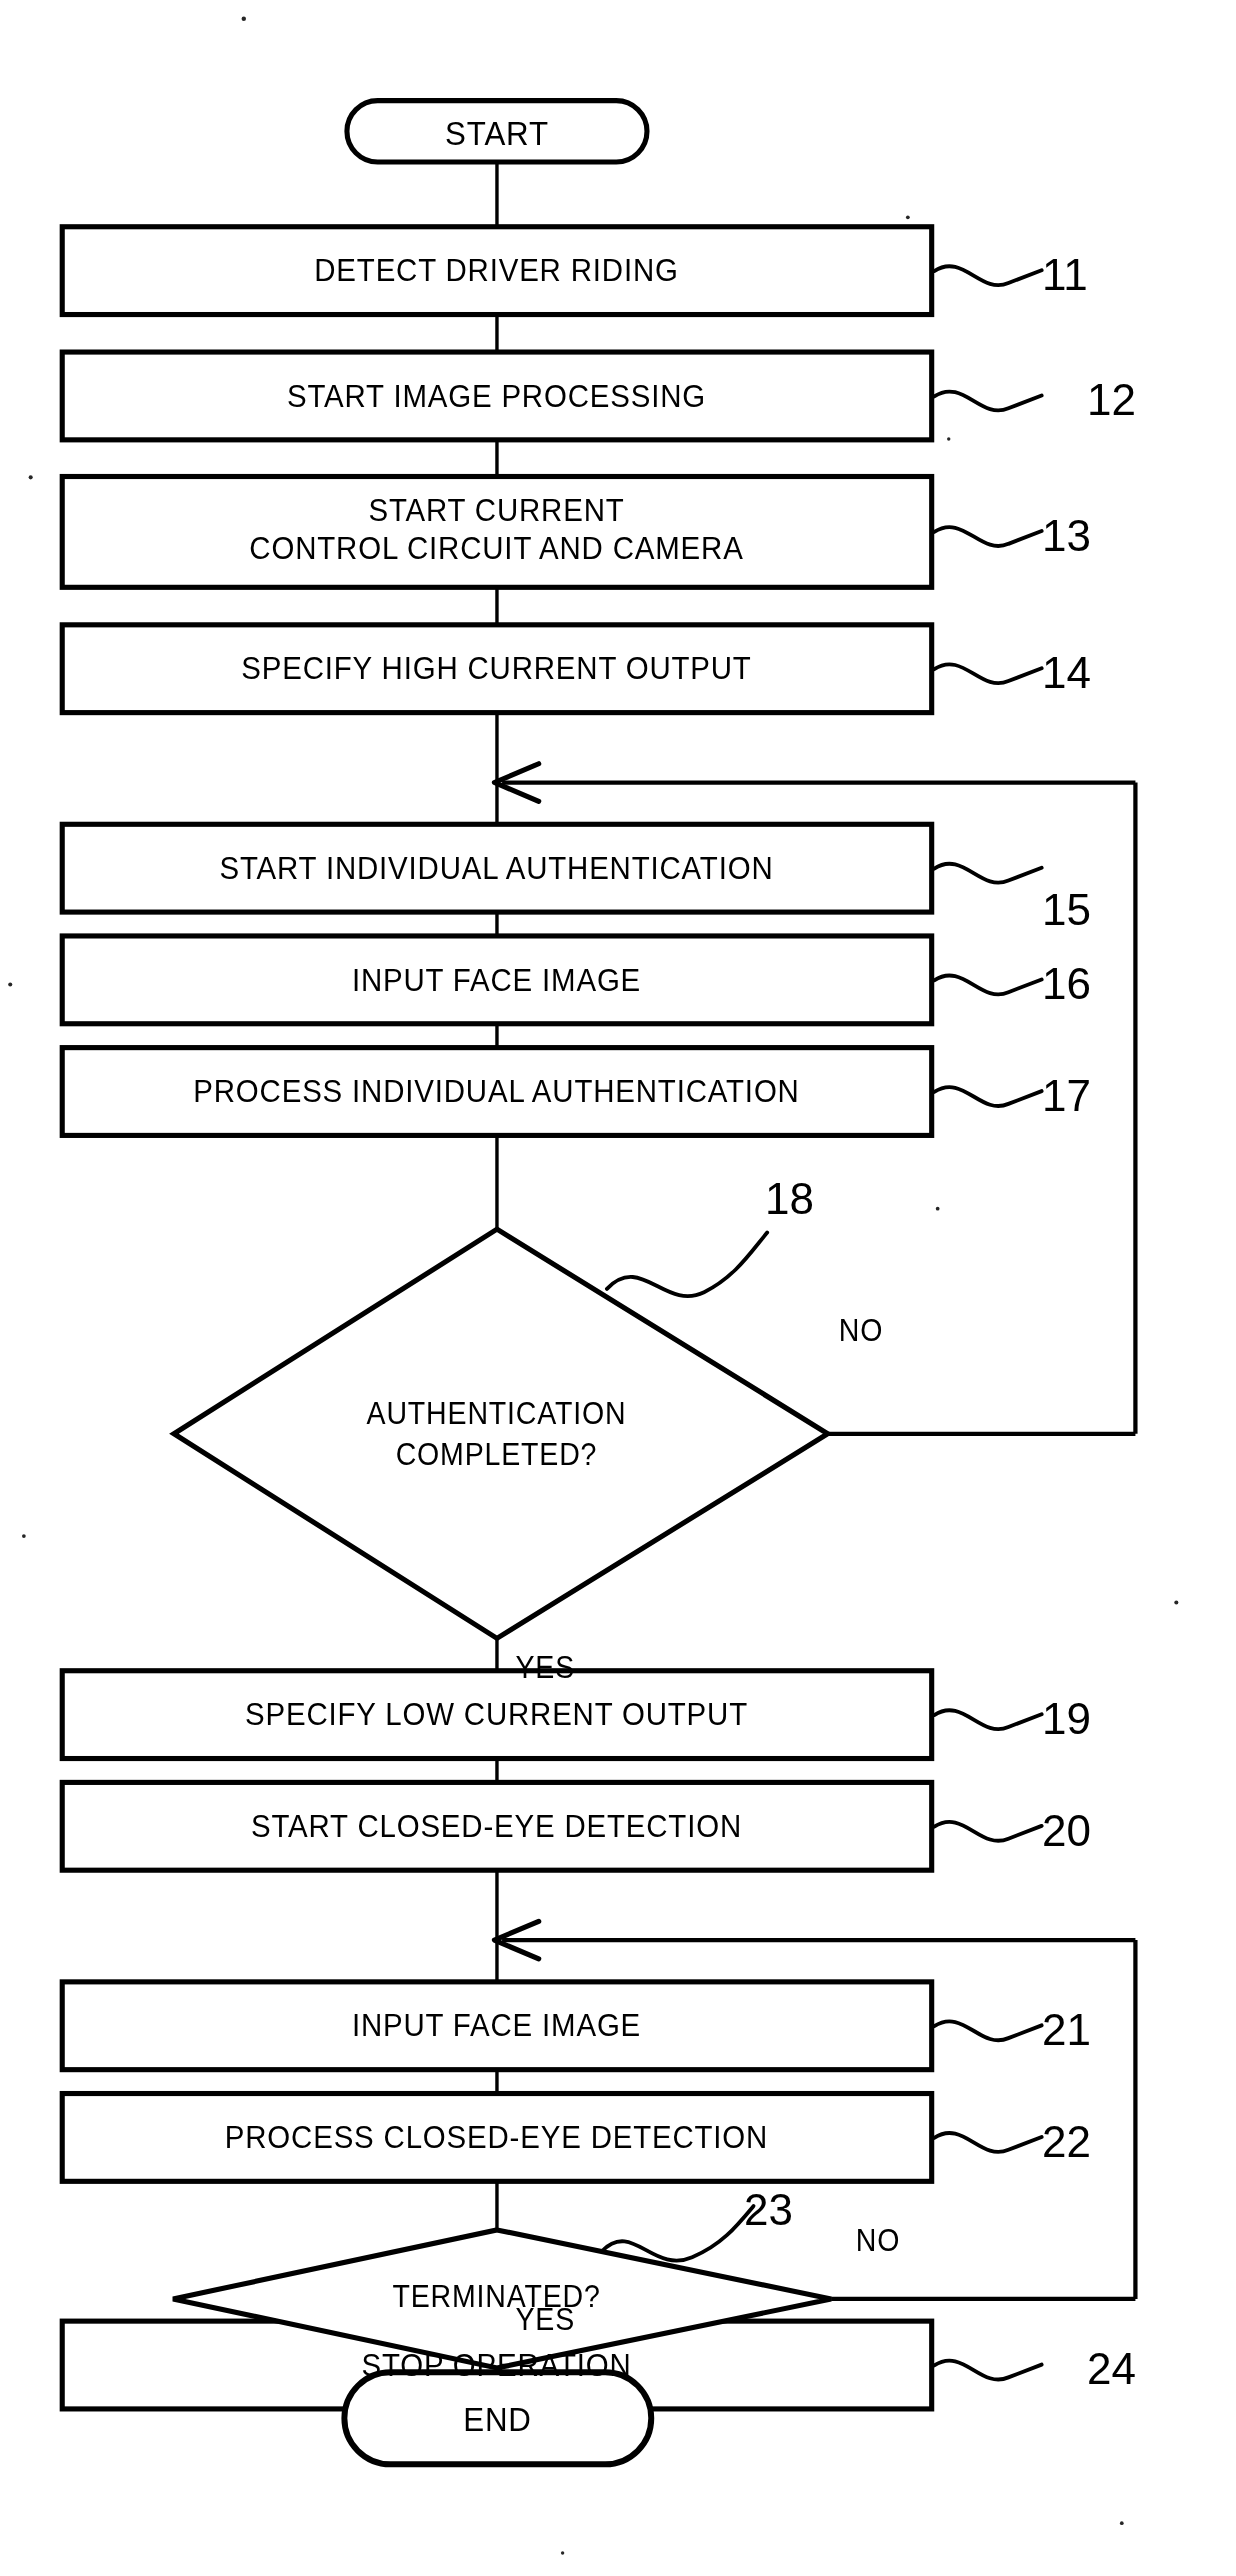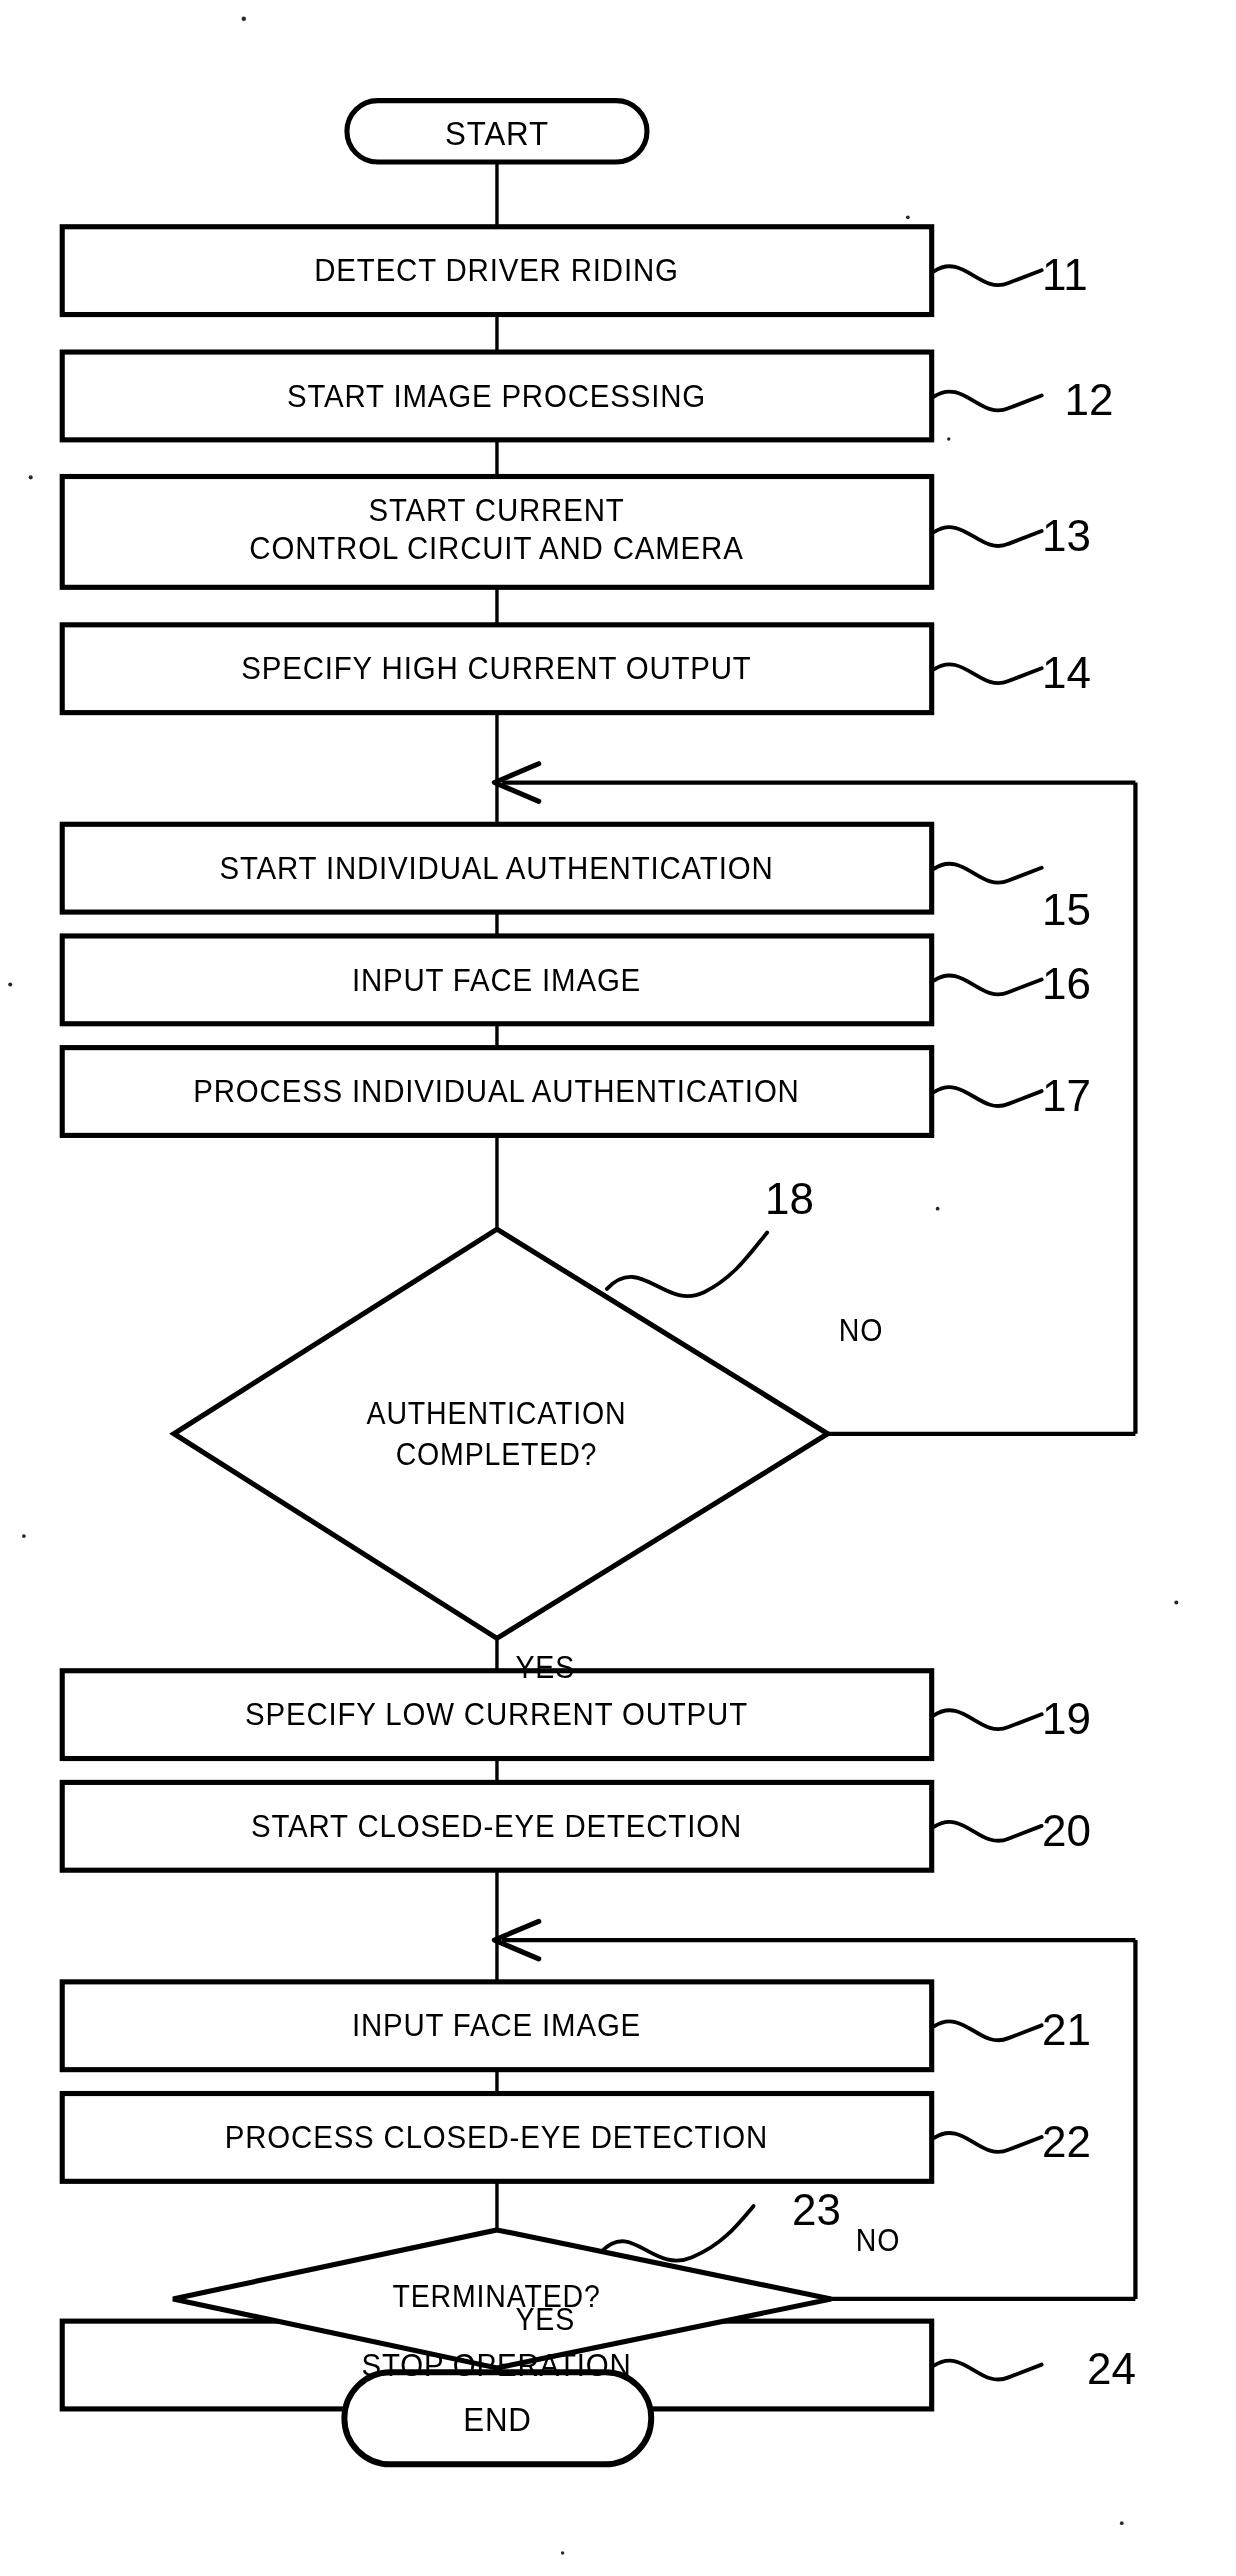--- a/index.html
+++ b/index.html
@@ -145,28 +145,28 @@
   <div class="lbl dia-label" style="left:241px;top:1396px;width:511px;">AUTHENTICATION</div>
   <div class="lbl dia-label" style="left:241px;top:1437px;width:511px;">COMPLETED?</div>
   <div class="lbl dia-label" style="left:241px;top:2279px;width:511px;">TERMINATED?</div>
 
   <div class="lbl branch-label" style="left:835px;top:1313px;width:94px;text-align:left;">NO</div>
   <div class="lbl branch-label" style="left:511px;top:1650px;width:111px;text-align:left;">YES</div>
   <div class="lbl branch-label" style="left:852px;top:2223px;width:94px;text-align:left;">NO</div>
   <div class="lbl branch-label" style="left:511px;top:2302px;width:111px;text-align:left;">YES</div>
 
   <div class="lbl ref-label" style="left:1042px;top:249px;width:94px;text-align:left;">11</div>
-  <div class="lbl ref-label" style="left:1042px;top:374px;width:94px;text-align:center;">12</div>
+  <div class="lbl ref-label" style="left:1042px;top:374px;width:94px;text-align:right;">12</div>
   <div class="lbl ref-label" style="left:1042px;top:510px;width:94px;text-align:left;">13</div>
   <div class="lbl ref-label" style="left:1042px;top:647px;width:94px;text-align:left;">14</div>
   <div class="lbl ref-label" style="left:1042px;top:884px;width:94px;text-align:left;">15</div>
   <div class="lbl ref-label" style="left:1042px;top:958px;width:94px;text-align:left;">16</div>
   <div class="lbl ref-label" style="left:1042px;top:1070px;width:94px;text-align:left;">17</div>
   <div class="lbl ref-label" style="left:765px;top:1173px;width:94px;text-align:left;">18</div>
   <div class="lbl ref-label" style="left:1042px;top:1693px;width:94px;text-align:left;">19</div>
   <div class="lbl ref-label" style="left:1042px;top:1805px;width:94px;text-align:left;">20</div>
   <div class="lbl ref-label" style="left:1042px;top:2004px;width:94px;text-align:left;">21</div>
   <div class="lbl ref-label" style="left:1042px;top:2116px;width:94px;text-align:left;">22</div>
-  <div class="lbl ref-label" style="left:792px;top:2184px;width:94px;text-align:left;">23</div>
+  <div class="lbl ref-label" style="left:744px;top:2184px;width:94px;text-align:left;">23</div>
   <div class="lbl ref-label" style="left:1042px;top:2343px;width:94px;text-align:right;">24</div>
 
 </div>
 
 
 </body></html>

